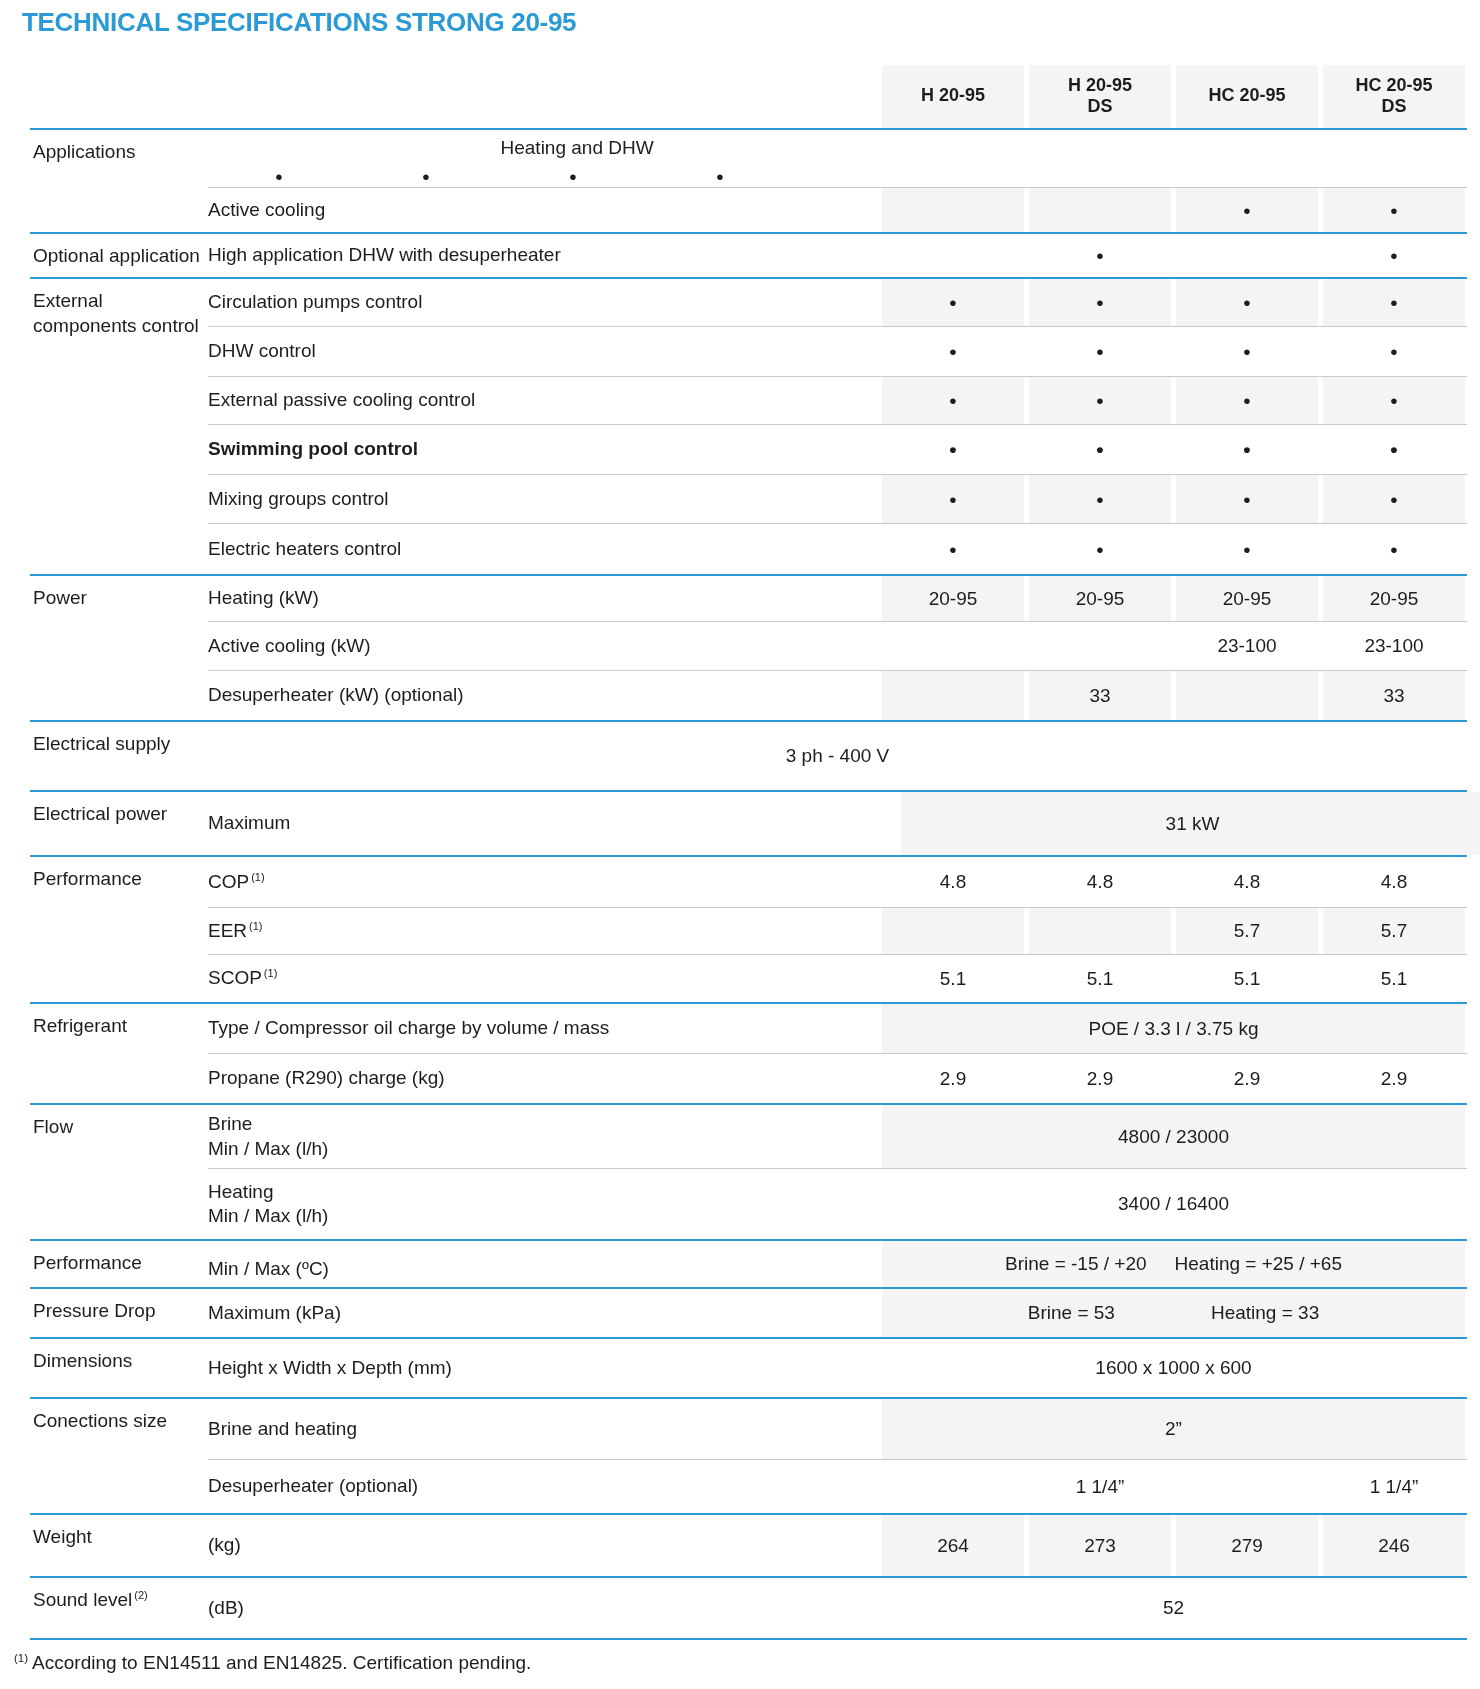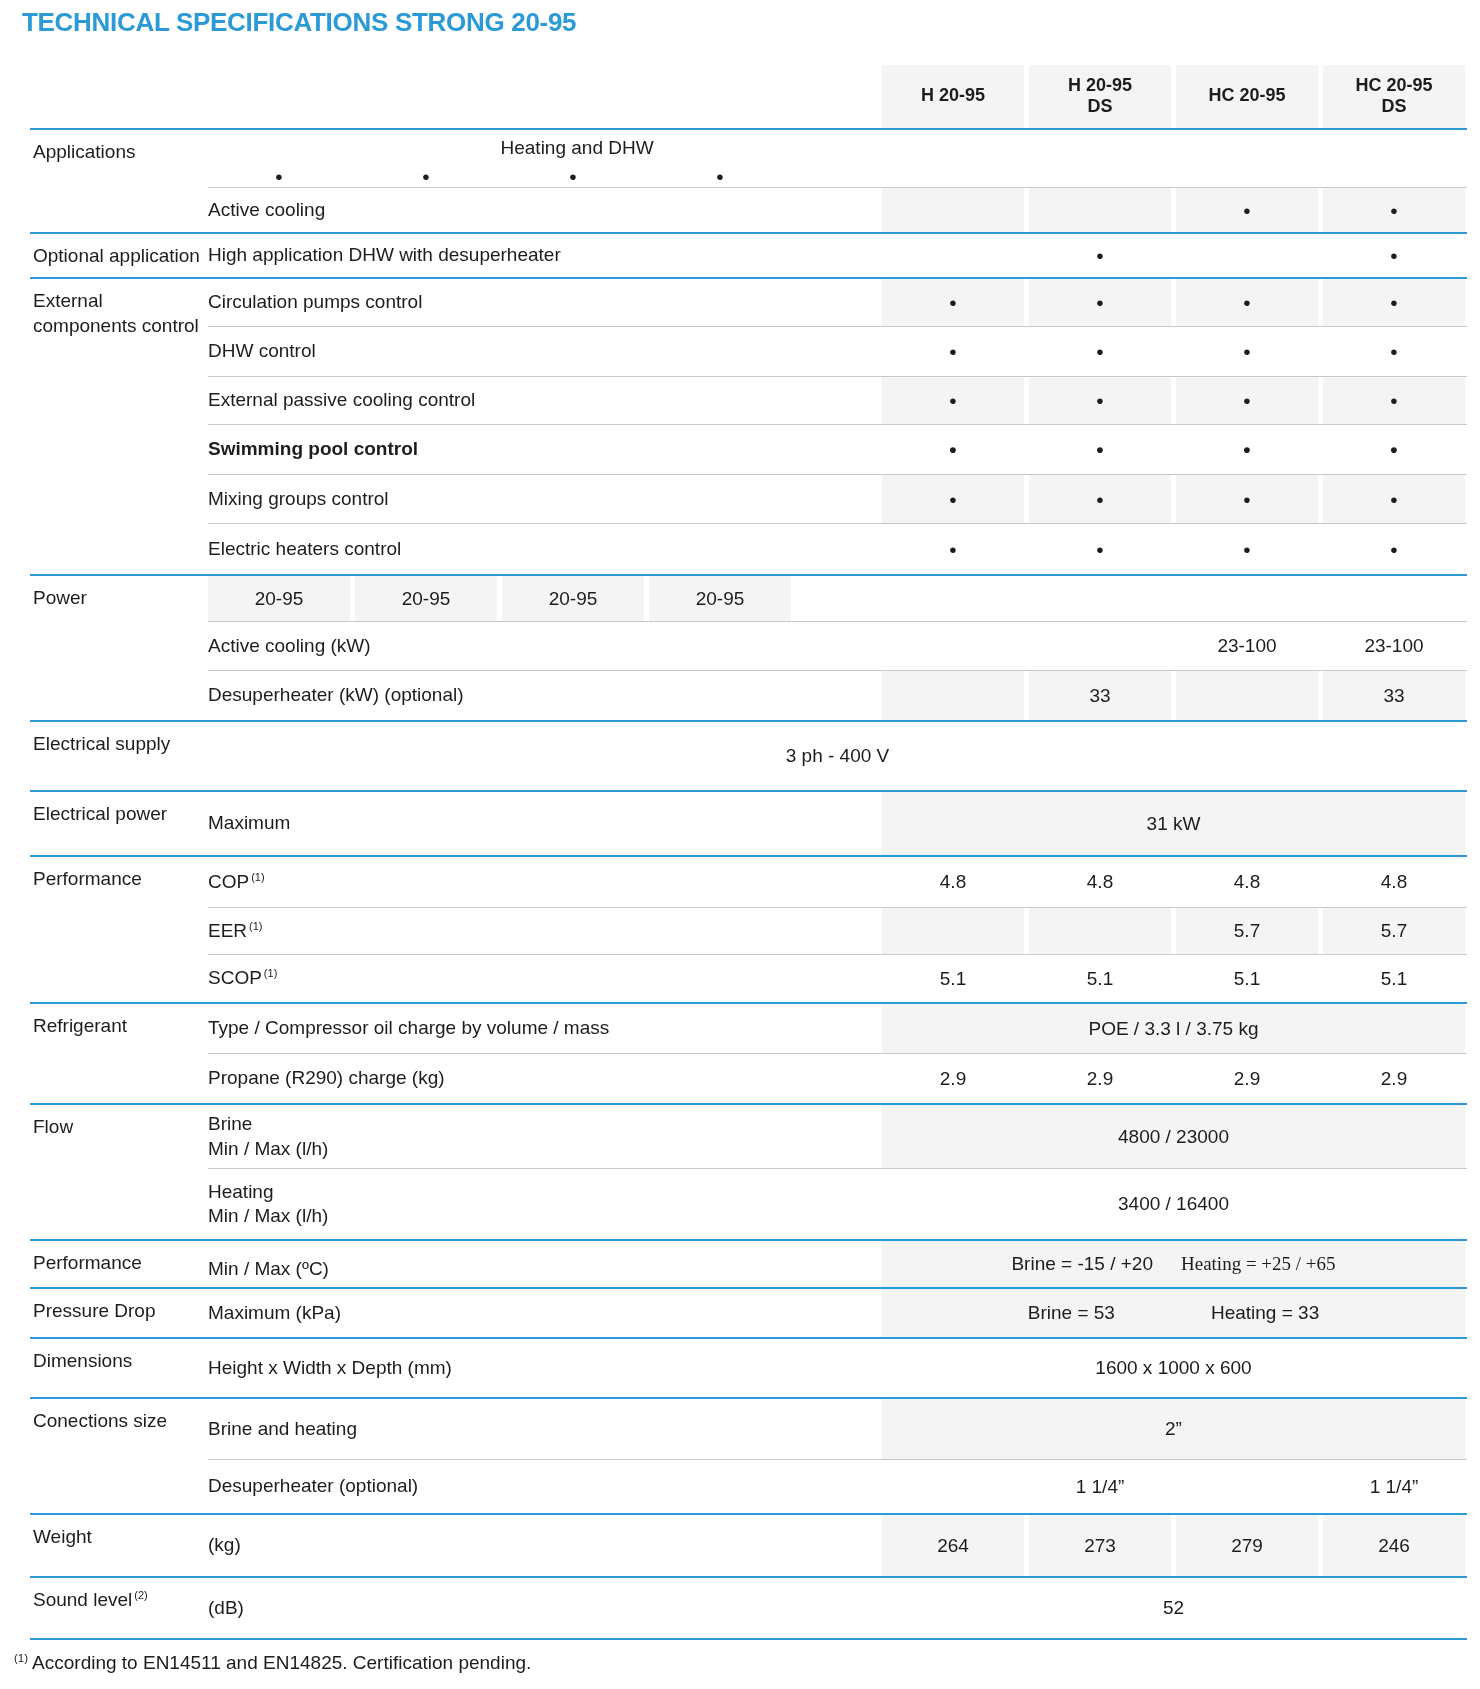--- a/index.html
+++ b/index.html
@@ -262,20 +262,23 @@
                   <span class="dot">•</span>
                 </div>
               </div>
             </div>
           </div>
         </div>
         <div class="group">
           <div class="group-label">Power</div>
           <div class="group-rows">
             <div class="row" style="min-height: 45px;">
+              <div class="sub-label">
+                <div>Heating (kW)</div>
+              </div>
               <div class="values">
                 <div class="vcell shaded">
                   <span>20-95</span>
                 </div>
                 <div class="vcell shaded">
                   <span>20-95</span>
                 </div>
                 <div class="vcell shaded">
                   <span>20-95</span>
                 </div>
@@ -320,21 +323,21 @@
           <div class="group-label">Electrical supply</div>
           <div class="group-rows">
             <div class="row" style="min-height: 68px;">
               <div class="vfull">3 ph - 400 V</div>
             </div>
           </div>
         </div>
         <div class="group">
           <div class="group-label">Electrical power</div>
           <div class="group-rows">
-            <div class="row" style="min-height: 63px;">
+            <div class="row" style="min-height: 63px; gap: 19px;">
               <div class="sub-label">
                 <div>Maximum</div>
               </div>
               <div class="vspan shaded">31 kW</div>
             </div>
           </div>
         </div>
         <div class="group">
           <div class="group-label">Performance</div>
           <div class="group-rows">
@@ -444,21 +447,21 @@
         </div>
         <div class="group">
           <div class="group-label">Performance</div>
           <div class="group-rows">
             <div class="row" style="min-height: 46px; align-items: flex-end;">
               <div class="sub-label">
                 <div>Min / Max (ºC)</div>
               </div>
               <div class="vspan shaded">
                 <span>Brine = -15 / +20</span>
-                <span style="margin-left: 28px; font-family: Liberation Serif, serif;">Heating = +25 / +65</span>
+                <span style="margin-left: 28px;">Heating = +25 / +65</span>
               </div>
             </div>
           </div>
         </div>
         <div class="group">
           <div class="group-label">Pressure Drop</div>
           <div class="group-rows">
             <div class="row" style="min-height: 48px;">
               <div class="sub-label">
                 <div>Maximum (kPa)</div>

